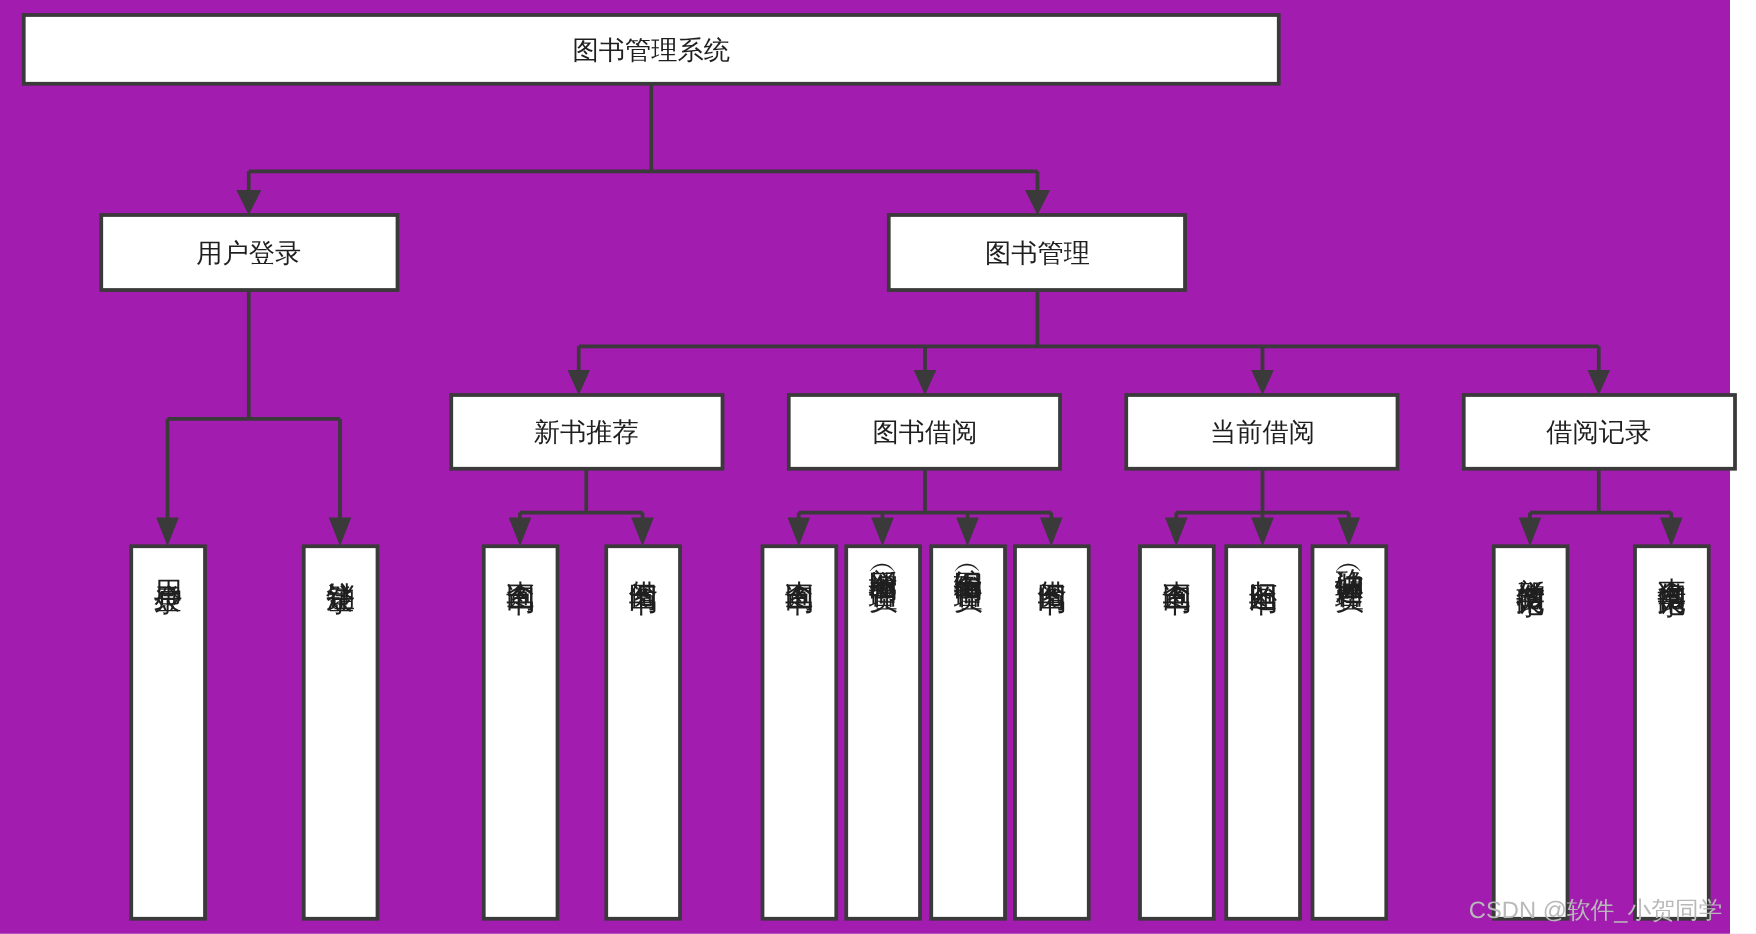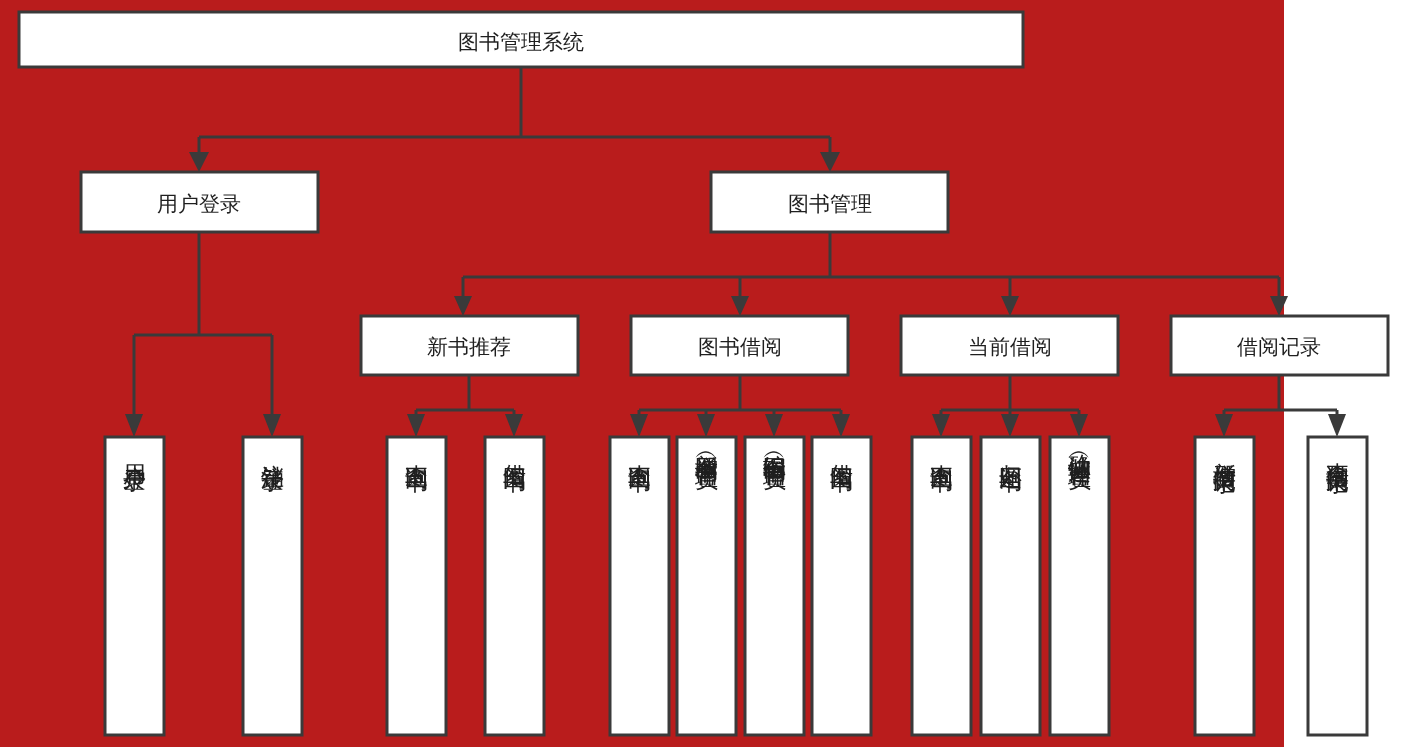--- a/index.html
+++ b/index.html
@@ -8,23 +8,23 @@
     background: #ffffff;
   }
   body {
     width: 1405px;
     height: 747px;
     font-family: "Liberation Sans", sans-serif;
     overflow: hidden;
   }
   #diagram-root {
     position: relative;
-    width: 1284px;
+    width: 1384px;
     height: 747px;
-    background: #b91c1c;
+    background: #a21caf;
   }
   svg.diagram {
     position: absolute;
     left: 0;
     top: 0;
     width: 1405px;
     height: 747px;
     display: block;
   }
   .node-rect {
@@ -224,14 +224,15 @@
       <rect class="node-rect" x="1195" y="437" width="59" height="298"></rect>
       <text class="node-label-v" x="1225" y="450">新增借阅记录</text>
     </g>
     <g>
       <rect class="node-rect" x="1308" y="437" width="59" height="298"></rect>
       <text class="node-label-v" x="1338" y="450">查询借阅记录</text>
     </g>
 
   </svg>
 
+  <div class="watermark">CSDN @软件_小贺同学</div>
 
 </div>
 
 </body></html>

